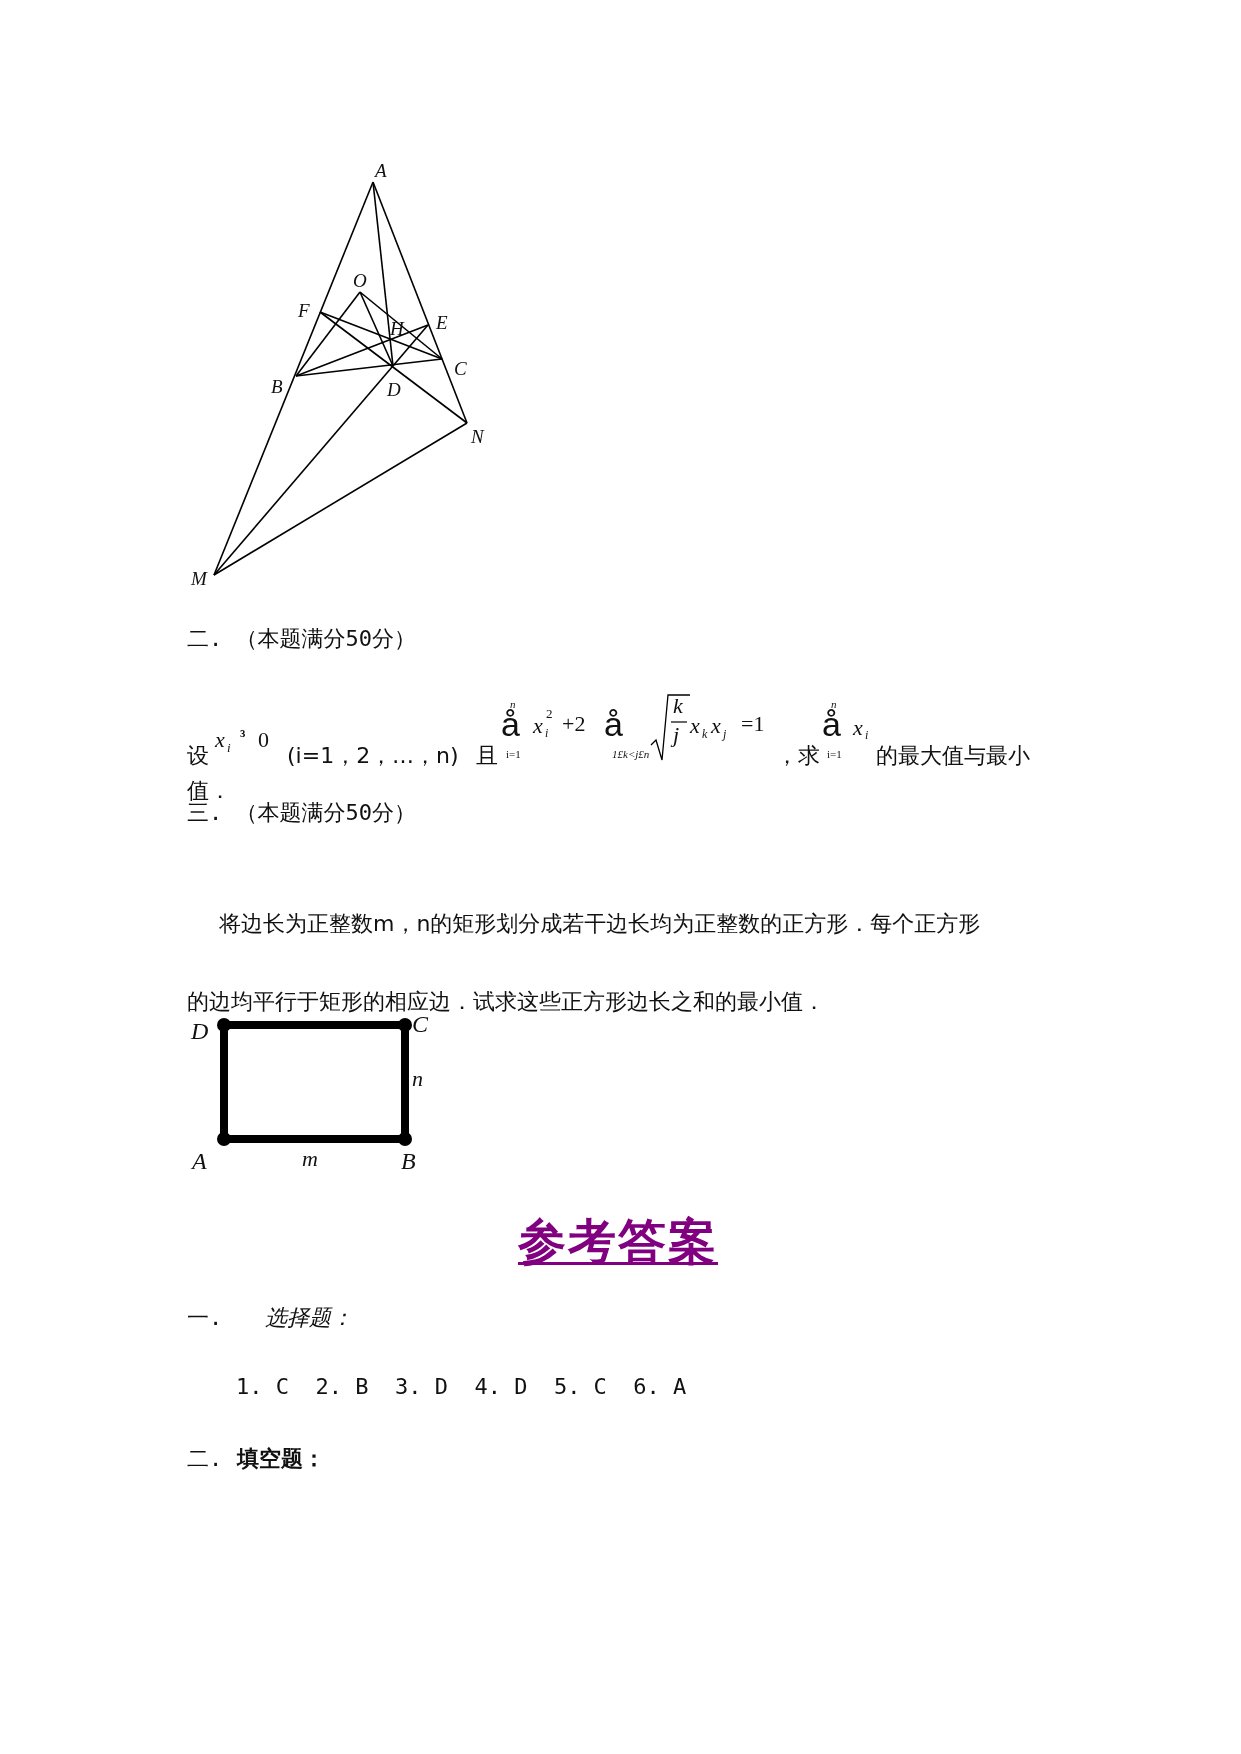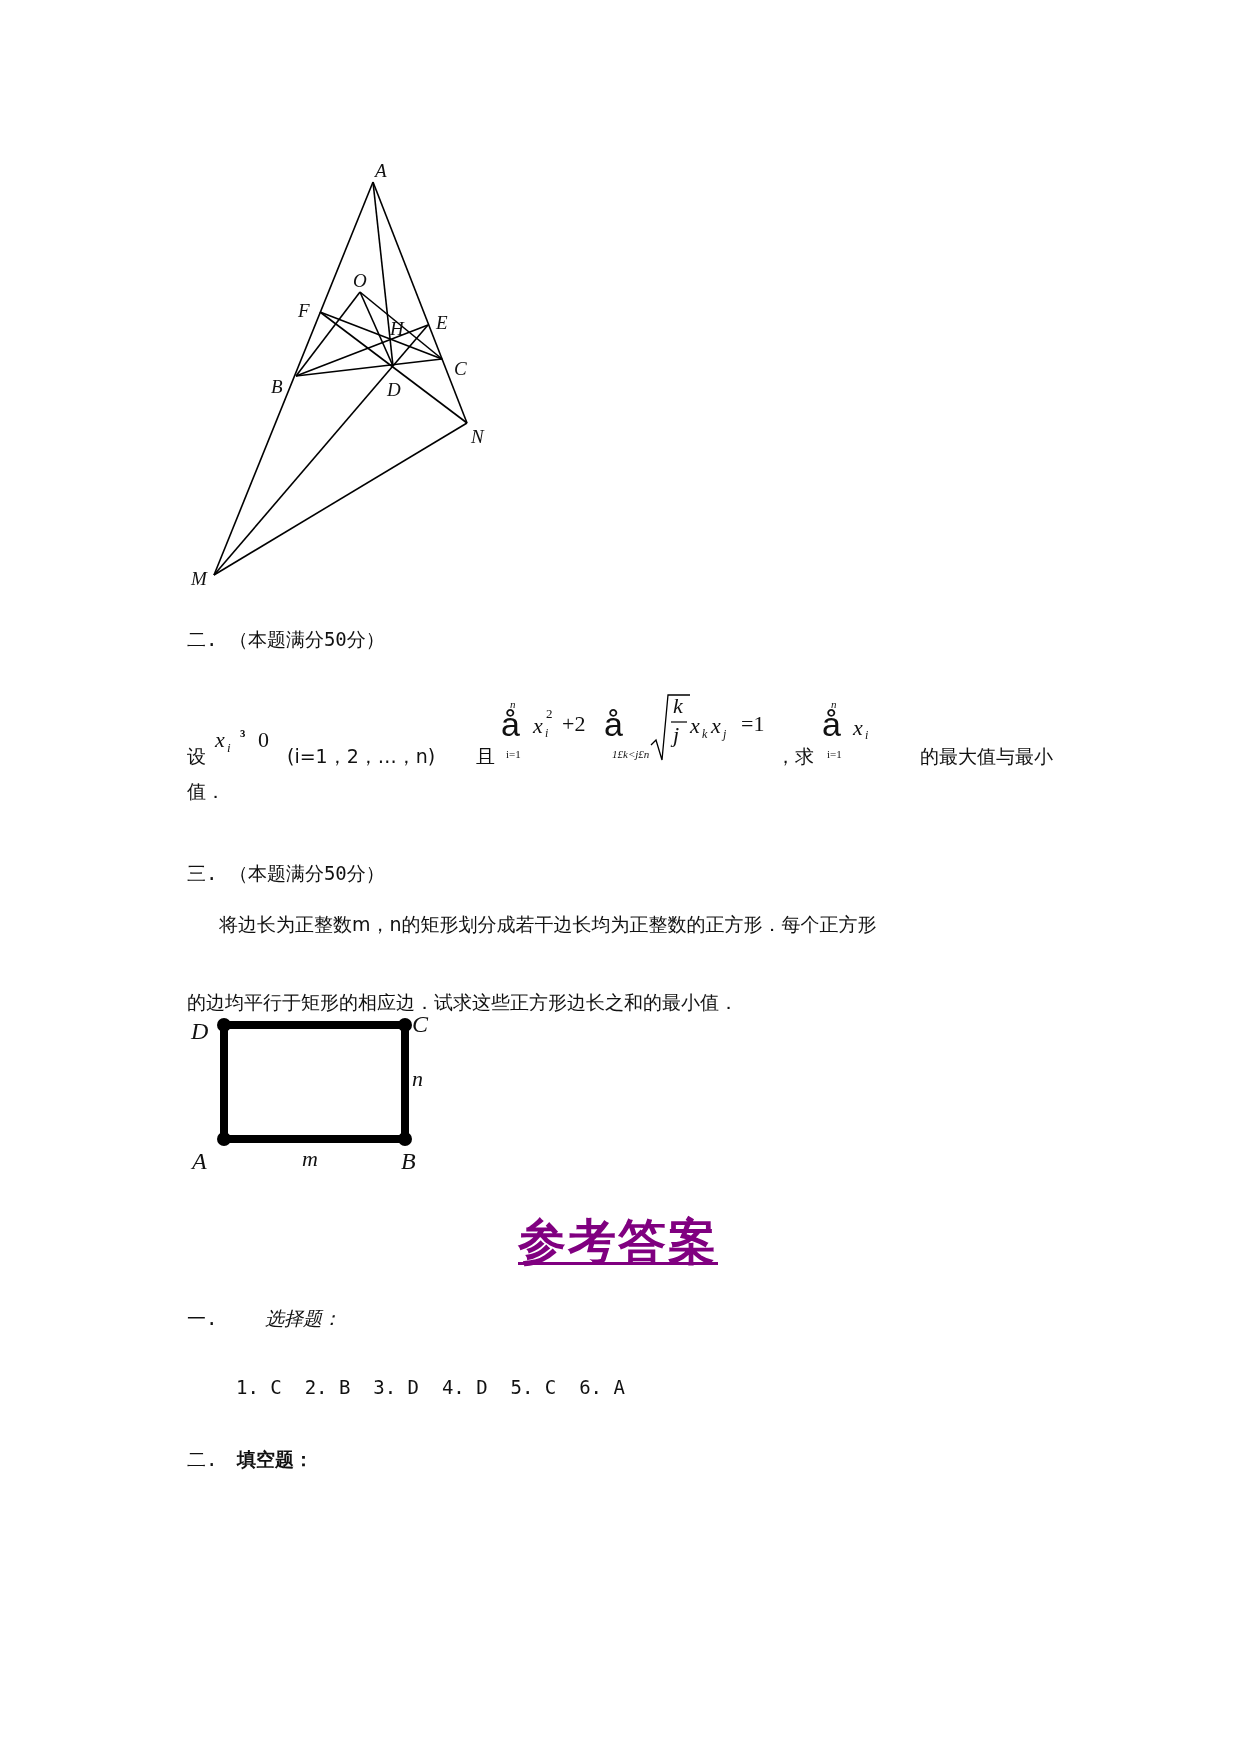--- a/index.html
+++ b/index.html
@@ -9,21 +9,21 @@
     }
     body {
       width: 1241px;
       height: 1754px;
       position: relative;
       overflow: hidden;
       font-family: "DejaVu Sans", sans-serif;
       color: #111;
     }
     .abs { position: absolute; white-space: nowrap; }
-    .txt { font-size: 19px; line-height: 30px; }
+    .txt { font-size: 22px; line-height: 30px; }
     .mono { font-family: "DejaVu Sans Mono", monospace; }
     .serif-i { font-family: "Liberation Serif", serif; font-style: italic; }
     .serif { font-family: "Liberation Serif", serif; }
     .sum { font-family: "Liberation Sans", sans-serif; font-size: 34px; line-height: 34px; }
     .tiny { font-family: "Liberation Serif", serif; font-size: 11px; line-height: 12px; }
     svg { position: absolute; left: 0; top: 0; }
     .answer-title {
       font-size: 48px;
       font-weight: bold;
       color: #800080;
@@ -113,25 +113,25 @@
   <span class="abs serif" style="left:741px;top:711px;font-size:22px;">=1</span>
 
   <span class="abs txt" style="left:776px;top:741px;">，求</span>
 
   <span class="abs tiny" style="left:831px;top:698px;font-style:italic;">n</span>
   <span class="abs sum" style="left:822px;top:707px;">å</span>
   <span class="abs tiny" style="left:827px;top:748px;">i=1</span>
   <span class="abs serif-i" style="left:853px;top:715px;font-size:22px;">x</span>
   <span class="abs serif-i" style="left:865px;top:728px;font-size:12px;">i</span>
 
-  <span class="abs txt" style="left:876px;top:741px;margin-left:44px;">的最大值与最小</span>
+  <span class="abs txt" style="left:876px;top:741px;">的最大值与最小</span>
   <span class="abs txt" style="left:187px;top:776px;">值．</span>
 </div>
 
-<div class="abs txt mono" style="left:187px;top:858px;">三.  （本题满分50分）</div>
+<div class="abs txt mono" style="left:187px;top:798px;">三.  （本题满分50分）</div>
 <div class="abs txt" style="left:187px;top:909px;margin-left:32px;">将边长为正整数m，n的矩形划分成若干边长均为正整数的正方形．每个正方形</div>
 <div class="abs txt" style="left:187px;top:987px;">的边均平行于矩形的相应边．试求这些正方形边长之和的最小值．</div>
 
 <div>
   <svg width="1241" height="1754" style="pointer-events:none;">
     <rect x="224" y="1025" width="181" height="114" fill="none" stroke="#000" stroke-width="8"></rect>
     <circle cx="224" cy="1025" r="7" fill="#000"></circle>
     <circle cx="405" cy="1025" r="7" fill="#000"></circle>
     <circle cx="224" cy="1139" r="7" fill="#000"></circle>
     <circle cx="405" cy="1139" r="7" fill="#000"></circle>

